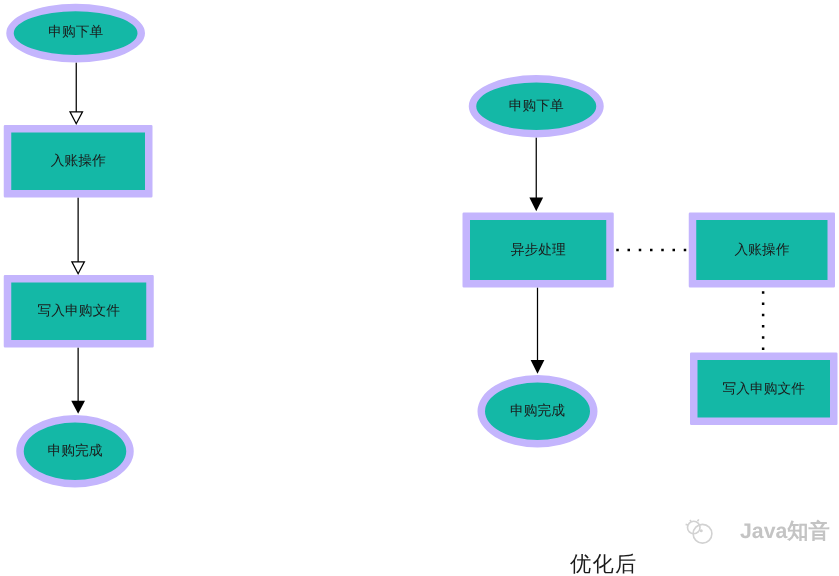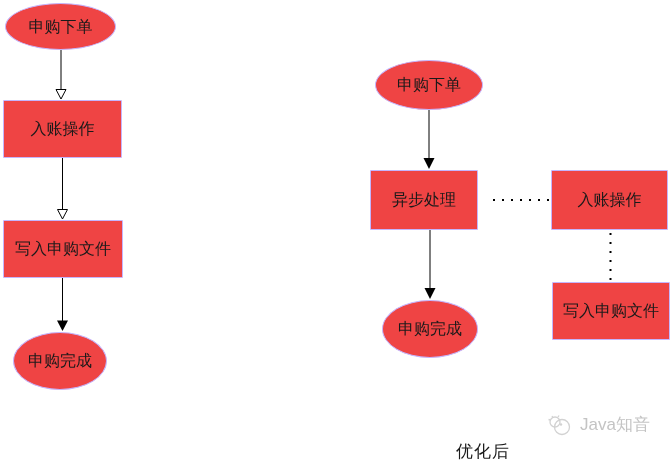--- a/index.html
+++ b/index.html
@@ -16,64 +16,65 @@
     left: 0; top: 0;
     width: 671px; height: 461px;
     pointer-events: none;
   }
   .node {
     position: absolute;
     display: flex;
     align-items: center;
     justify-content: center;
     box-sizing: border-box;
-    border: 1px solid #c4b5fd;
-    background: #ef4444;
+    border: 6px solid #c4b5fd;
+    background: #14b8a6;
     color: #1a1a1a;
-    font-size: 16px;
+    font-size: 11px;
     line-height: 1;
     white-space: nowrap;
     z-index: 2;
   }
   .ellipse { border-radius: 50%; }
   .rect    { border-radius: 1px; }
 
   
   .l-start { left: 5px;   top: 3px;   width: 111px; height: 47px; }
   .l-step1 { left: 3px;   top: 100px; width: 119px; height: 58px; }
   .l-step2 { left: 3px;   top: 220px; width: 120px; height: 58px; }
   .l-end   { left: 13px;  top: 332px; width: 94px;  height: 58px; }
 
   
   .r-start { left: 375px; top: 60px;  width: 108px; height: 50px; }
-  .r-proc  { left: 370px; top: 170px; width: 108px; height: 60px; }
+  .r-proc  { left: 370px; top: 170px; width: 121px; height: 60px; }
   .r-side1 { left: 551px; top: 170px; width: 117px; height: 60px; }
   .r-side2 { left: 552px; top: 282px; width: 118px; height: 58px; }
   .r-end   { left: 382px; top: 300px; width: 96px;  height: 58px; }
 
   .flow-label {
     position: absolute;
     font-size: 17px;
     color: #1a1a1a;
     letter-spacing: 1px;
     z-index: 2;
   }
   .label-left  { left: 32px;  top: 439px; }
   .label-right { left: 456px; top: 440px; }
 
   .watermark {
     position: absolute;
     left: 546px;
     top: 411px;
     display: flex;
     align-items: center;
-    gap: 7px;
+    gap: 19px;
     color: #c4c4c4;
     font-size: 17px;
     z-index: 1;
+    font-weight: bold;
   }
   .watermark .logo { display: block; }
 </style>
 </head>
 <body>
 
 <div id="canvas">
 
   <svg id="connectors" viewBox="0 0 671 461" xmlns="http://www.w3.org/2000/svg">
 

